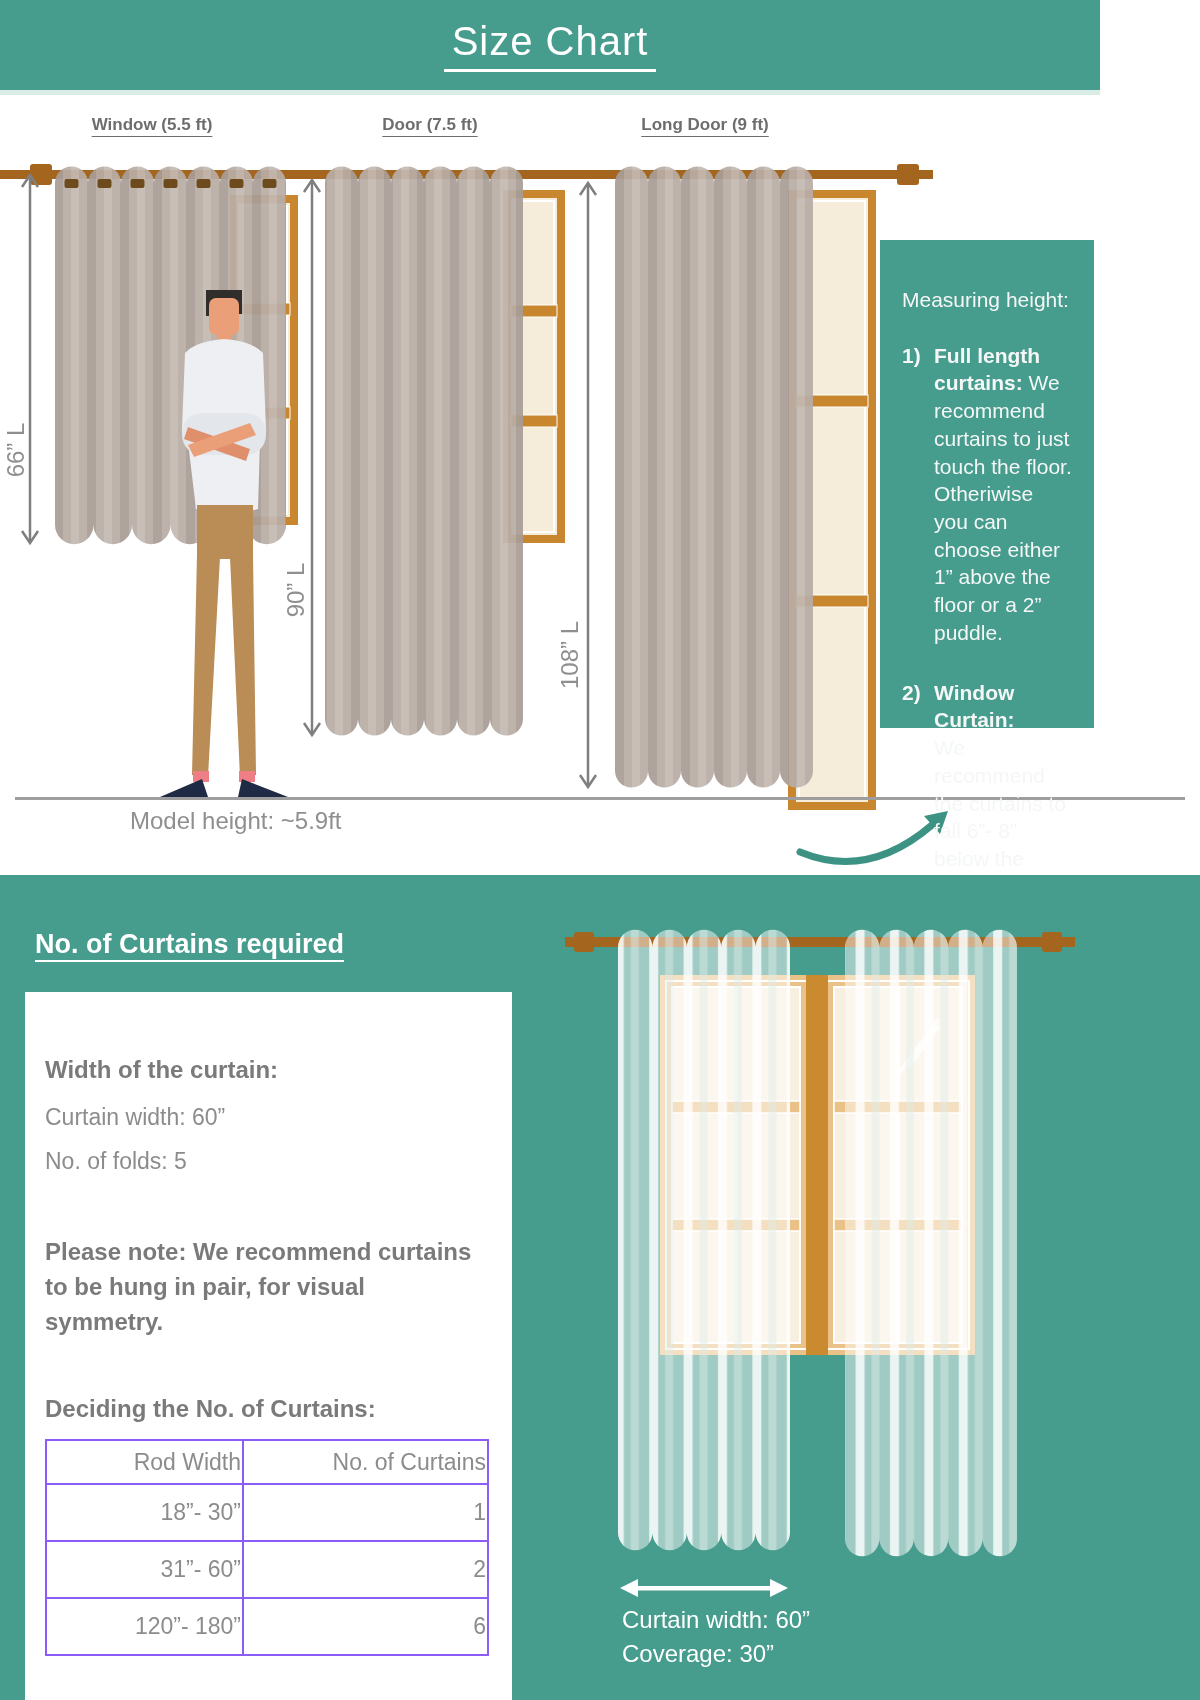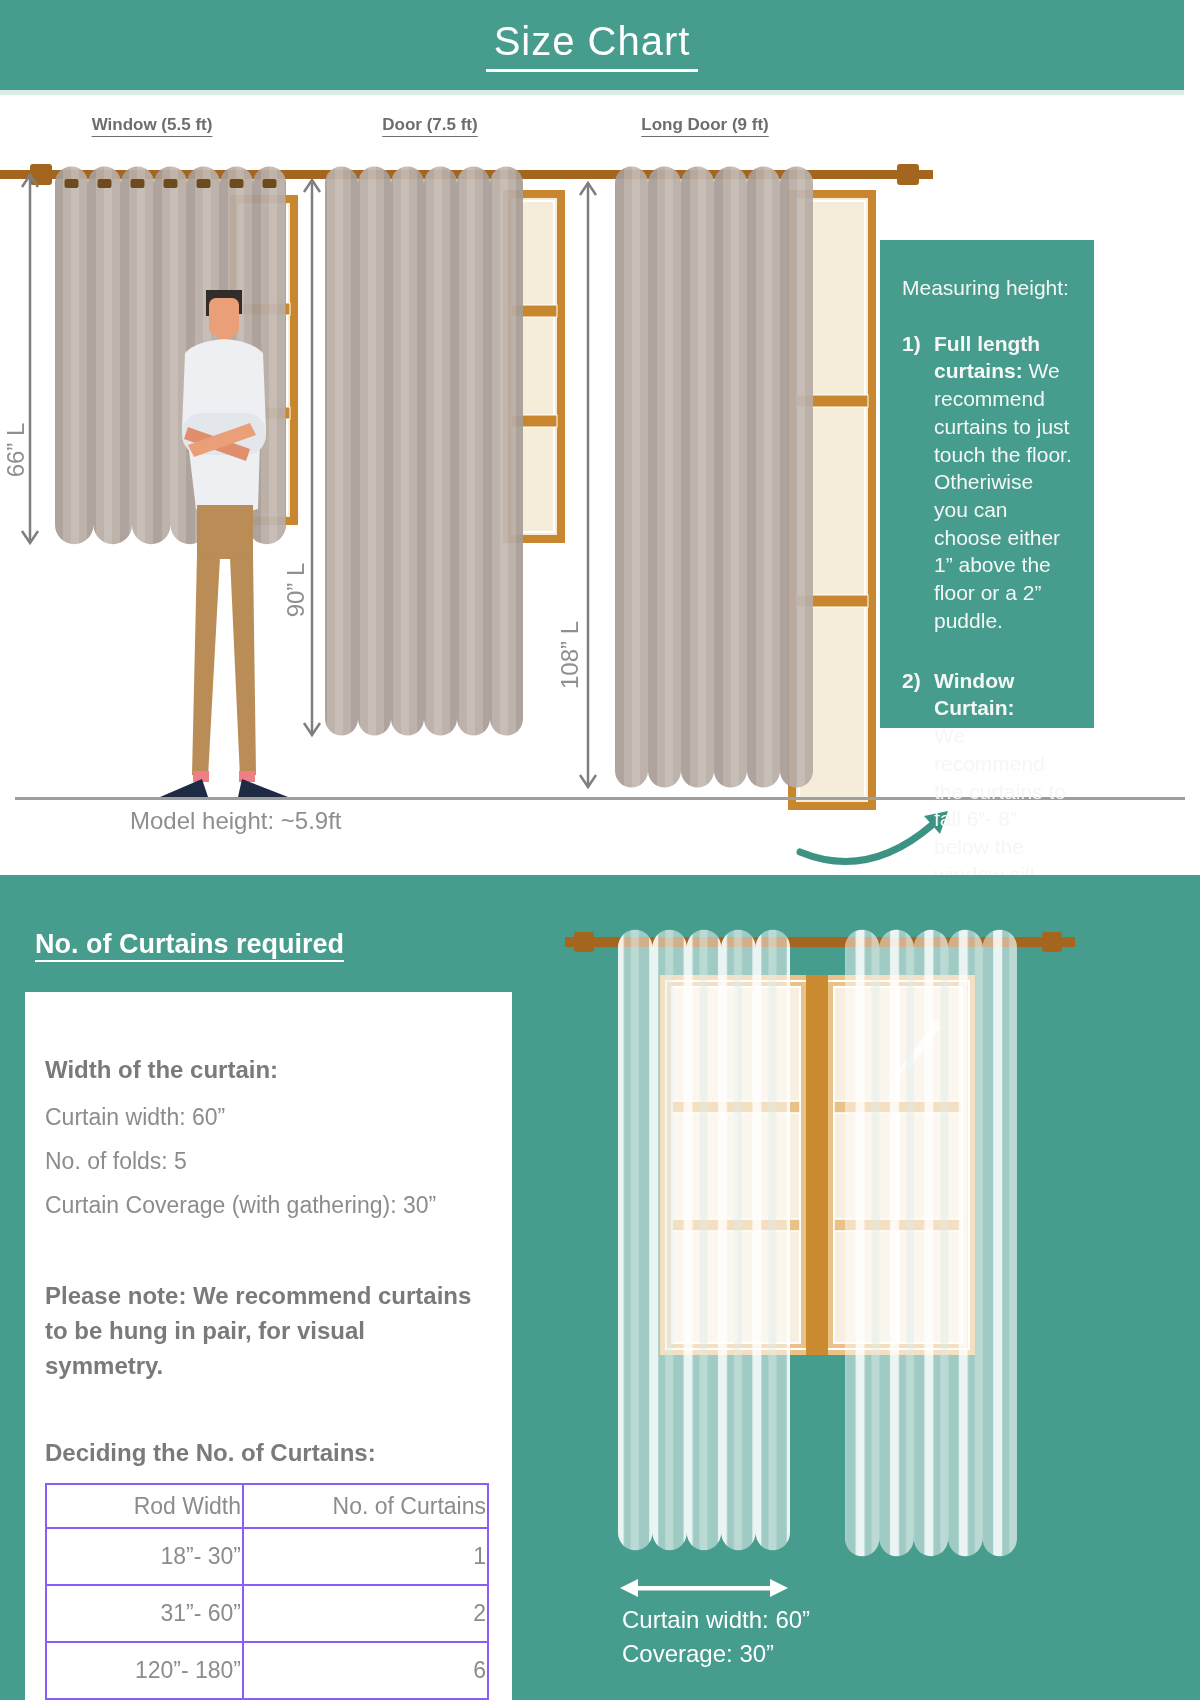--- a/index.html
+++ b/index.html
@@ -1,38 +1,38 @@
 <!DOCTYPE html>
 <html><head>
 <meta charset="utf-8">
 <style>
   html,body { margin:0; padding:0; background:#ffffff; }
   body { width:1200px; height:1700px; font-family:"Liberation Sans", sans-serif; }
   .page { position:relative; width:1200px; height:1700px; overflow:hidden; }
 
   
-  .header { position:absolute; left:0; top:0; width:1184px; height:95px;
+  .header { position:absolute; left:0; top:0; width:1100px; height:95px;
             background:#469c8d; border-bottom:5px solid #d9ece6; box-sizing:border-box;
             display:flex; align-items:center; justify-content:center; }
   .title { color:#ffffff; font-size:40px; letter-spacing:1px;
            border-bottom:3px solid #ffffff; padding:0 8px 5px; }
 
   
   .size-section { position:absolute; left:0; top:95px; width:1200px; height:780px; background:#ffffff; }
   .size-art { position:absolute; left:0; top:0; }
   .curtain-label { position:absolute; top:20px; transform:translateX(-50%);
                    font-weight:bold; font-size:17px; color:#6d6d6d;
                    text-decoration:underline; text-underline-offset:6px; white-space:nowrap; }
   .vlabel { position:absolute; white-space:nowrap; color:#8f8f8f; font-size:24px;
             transform:translate(-50%,-50%) rotate(-90deg); }
   .model-height { position:absolute; left:130px; top:712px; font-size:24px; color:#8f8f8f; }
 
   .measure-box { position:absolute; left:880px; top:145px; width:214px; height:488px;
                  background:#469c8d; color:#f4f7f6; box-sizing:border-box;
-                 padding:34px 22px 0; font-size:21px; line-height:1.32; }
+                 padding:46px 22px 0; font-size:21px; line-height:1.32; }
   .mb-title { margin:0 0 28px; }
   .mb-item { display:flex; margin:0 0 32px; }
   .mb-num { width:32px; flex:none; font-weight:bold; }
   .mb-bold { font-weight:bold; }
   .mb-text-block { display:block; }
 
   
   .curtain-section { position:absolute; left:0; top:875px; width:1200px; height:1071px; background:#469c8d; }
   .section-heading { position:absolute; left:35px; top:54px; color:#ffffff; font-weight:bold;
                      font-size:27px; text-decoration:underline; text-underline-offset:7px; white-space:nowrap; }
@@ -193,21 +193,20 @@
   </div>
 
   <div class="curtain-section">
 
     <div class="section-heading">No. of Curtains required</div>
 
     <div class="card">
       <p class="card-h">Width of the curtain:</p>
       <p class="card-line">Curtain width: 60”</p>
       <p class="card-line">No. of folds: 5</p>
-      <p class="card-line">Curtain Coverage (with gathering): 30”</p>
       <p class="card-note">Please note: We recommend curtains to be hung in pair, for visual symmetry.</p>
       <p class="card-deciding">Deciding the No. of Curtains:</p>
       <table class="curtains">
         <thead>
           <tr>
             <th>Rod Width</th>
             <th>No. of Curtains</th>
           </tr>
         </thead>
         <tbody>

